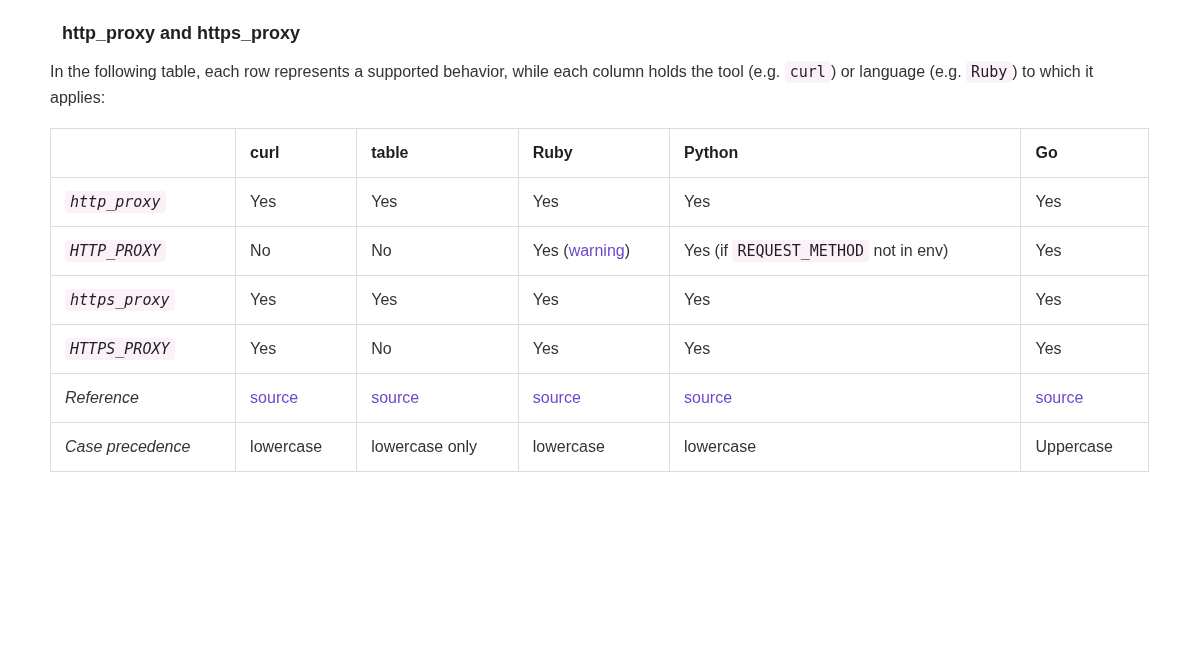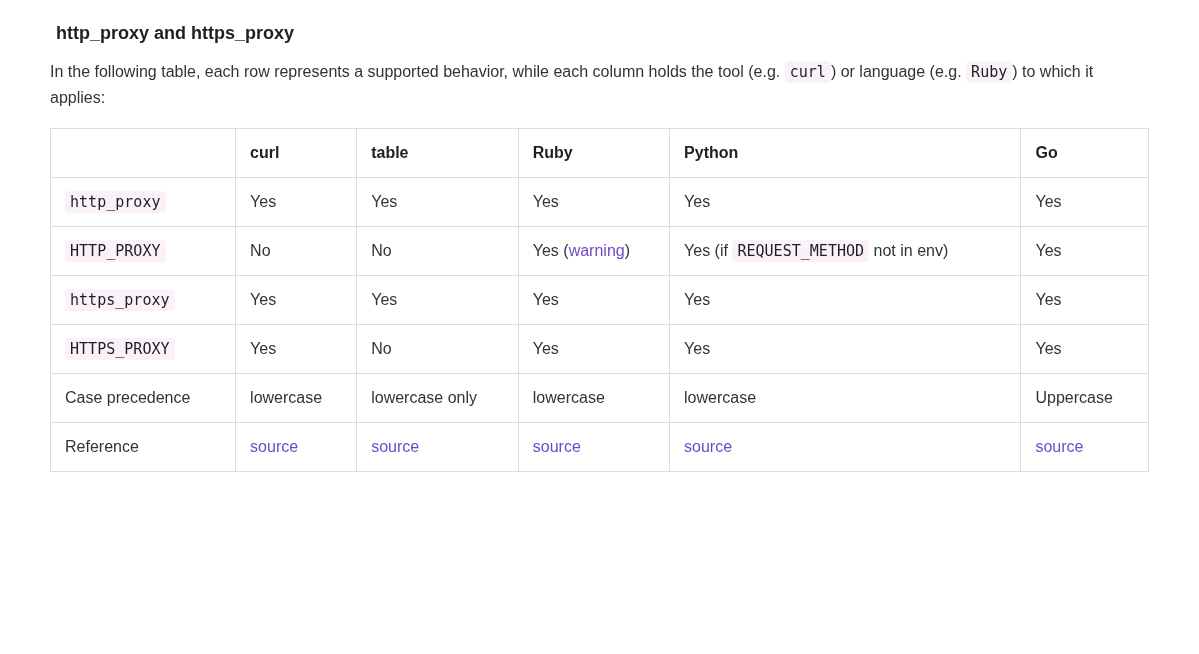--- a/index.html
+++ b/index.html
@@ -7,21 +7,21 @@
     color: #333238;
     margin: 0;
     padding: 20px 50px;
     font-size: 16px;
     line-height: 1.5;
     background: #fff;
   }
   h3 {
     font-weight: 600;
     font-size: 18px;
-    margin: 0 0 12px 6px;
+    margin: 0 0 12px 12px;
     color: #1f1e24;
   }
   p.intro {
     margin: 4px 0 18px 0;
     color: #333238;
     line-height: 1.6;
   }
   code {
     font-family: ui-monospace, SFMono-Regular, "SF Mono", Menlo, Consolas, monospace;
     font-size: 0.94em;
@@ -44,20 +44,21 @@
   }
   th {
     font-weight: 600;
     color: #1f1e24;
   }
   th:first-child {
     font-weight: 400;
   }
   td:first-child {
     font-weight: 400;
+    font-style: italic;
   }
   a {
     color: #6e49cb;
     text-decoration: none;
   }
 </style>
 </head>
 <body>
 
 <h3>http_proxy and https_proxy</h3>
@@ -104,29 +105,29 @@
     </tr>
     <tr>
       <td><code>HTTPS_PROXY</code></td>
       <td>Yes</td>
       <td>No</td>
       <td>Yes</td>
       <td>Yes</td>
       <td>Yes</td>
     </tr>
     <tr>
+      <td>Reference</td>
+      <td><a href="#">source</a></td>
+      <td><a href="#">source</a></td>
+      <td><a href="#">source</a></td>
+      <td><a href="#">source</a></td>
+      <td><a href="#">source</a></td>
+    </tr>
+    <tr>
       <td>Case precedence</td>
       <td>lowercase</td>
       <td>lowercase only</td>
       <td>lowercase</td>
       <td>lowercase</td>
       <td>Uppercase</td>
     </tr>
-    <tr>
-      <td>Reference</td>
-      <td><a href="#">source</a></td>
-      <td><a href="#">source</a></td>
-      <td><a href="#">source</a></td>
-      <td><a href="#">source</a></td>
-      <td><a href="#">source</a></td>
-    </tr>
   </tbody>
 </table>
 
 </body></html>

